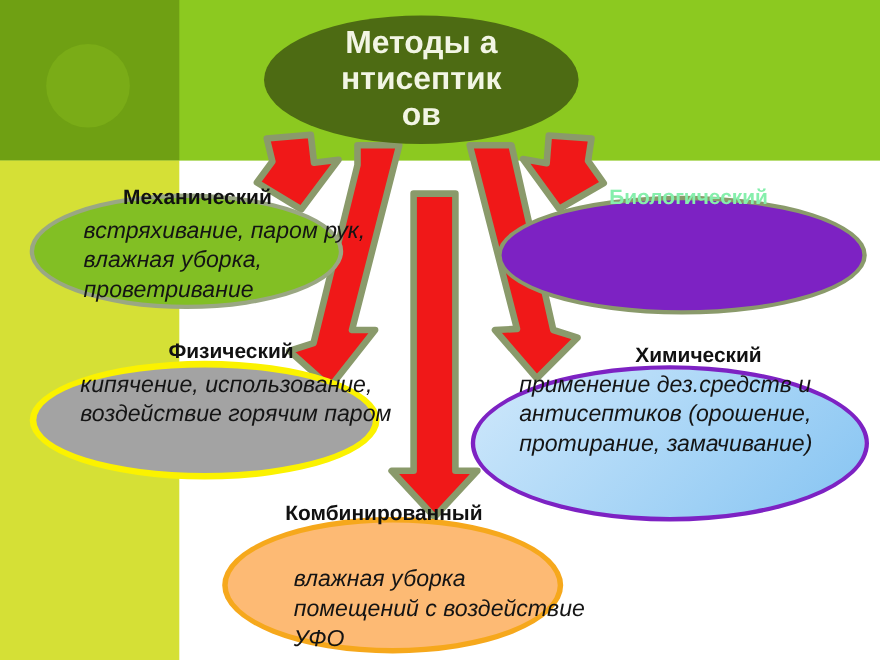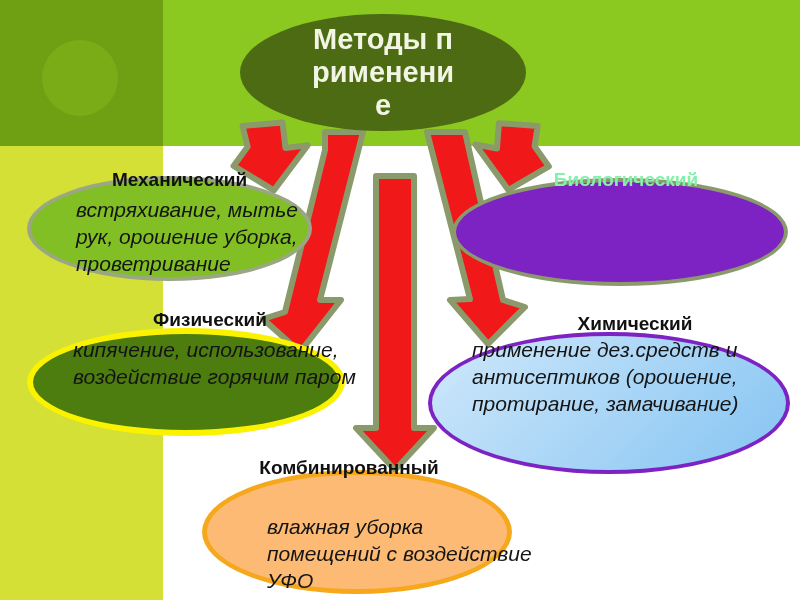--- a/index.html
+++ b/index.html
@@ -130,21 +130,21 @@
   }
   #node-biological .node-label { top: -14px; left: 6px; color: #86efac; }
   #node-biological .node-body  { top: 16px; left: 22px; width: 300px; color: #ffffff; }
 
   
   #node-physical {
     left: 27px;
     top: 328px;
     width: 318px;
     height: 108px;
-    background: #4d7c0f;
+    background: #a3a3a3;
     border: 6px solid #fbf200;
   }
   #node-physical .node-label { top: -26px; left: 24px; }
   #node-physical .node-body  { top: 2px; left: 40px; width: 290px; }
 
   
   #node-chemical {
     left: 428px;
     top: 332px;
     width: 362px;
@@ -199,26 +199,26 @@
     <g>
       <polygon points="427,132 465,132 503,300 525,307 488,344 450,300 470,299" fill="#f01818" stroke="#8a9a6b" stroke-width="6" stroke-linejoin="round"></polygon>
     </g>
 
     <g>
       <polygon points="376,176 414,176 414,428 434,428 395,470 356,428 376,428" fill="#f01818" stroke="#8a9a6b" stroke-width="6" stroke-linejoin="round"></polygon>
     </g>
   </svg>
 
   <div class="node" id="node-title">
-    <div class="title-text">Методы применение</div>
+    <div class="title-text">Методы антисептиков</div>
   </div>
 
   <div class="node" id="node-mechanical">
     <div class="node-label">Механический</div>
-    <div class="node-body">встряхивание, мытье рук, орошение уборка, проветривание</div>
+    <div class="node-body">встряхивание, паром рук, влажная уборка, проветривание</div>
   </div>
 
   <div class="node" id="node-biological">
     <div class="node-label">Биологический</div>
   </div>
 
   <div class="node" id="node-physical">
     <div class="node-label">Физический</div>
     <div class="node-body">кипячение, использование, воздействие горячим паром</div>
   </div>

